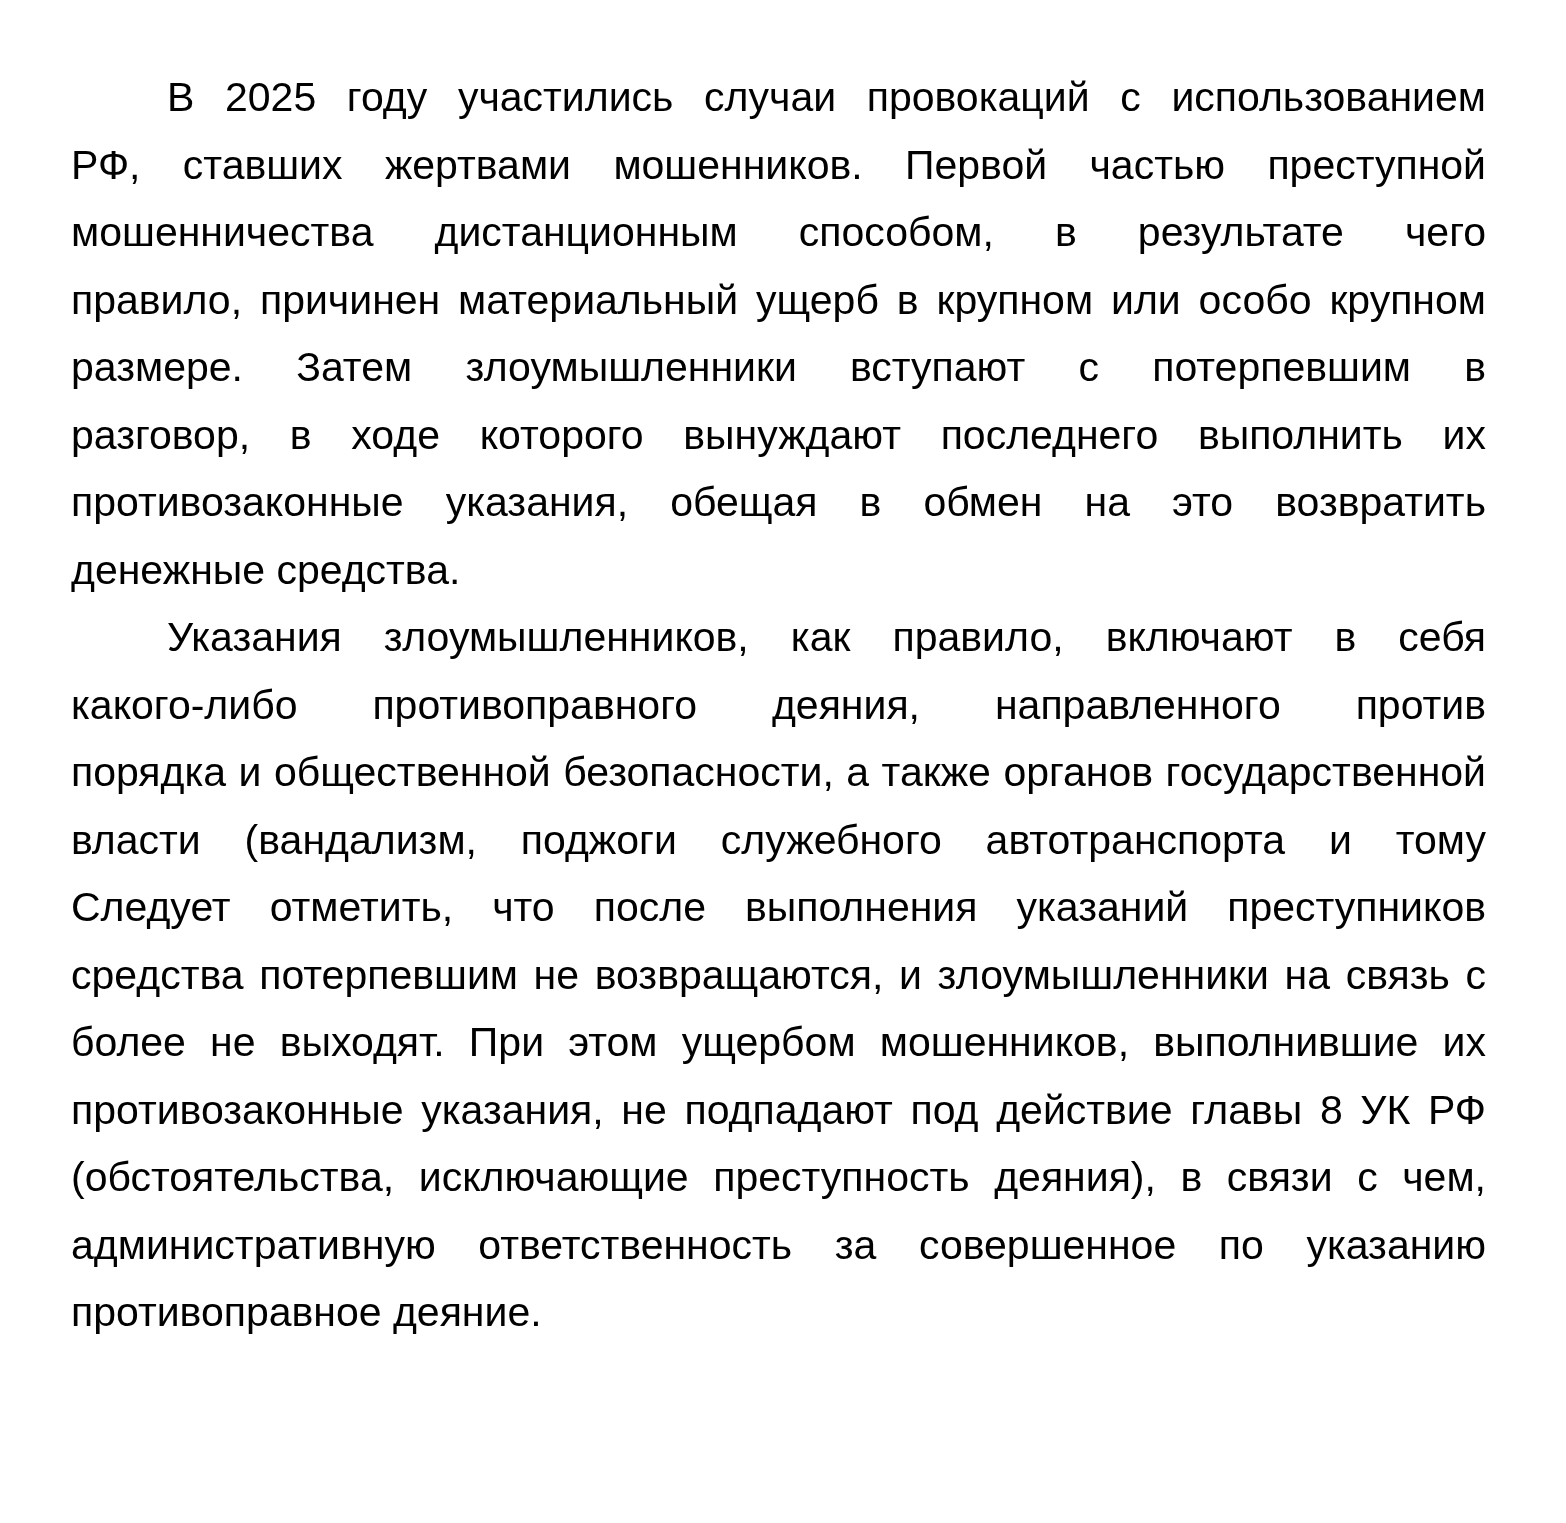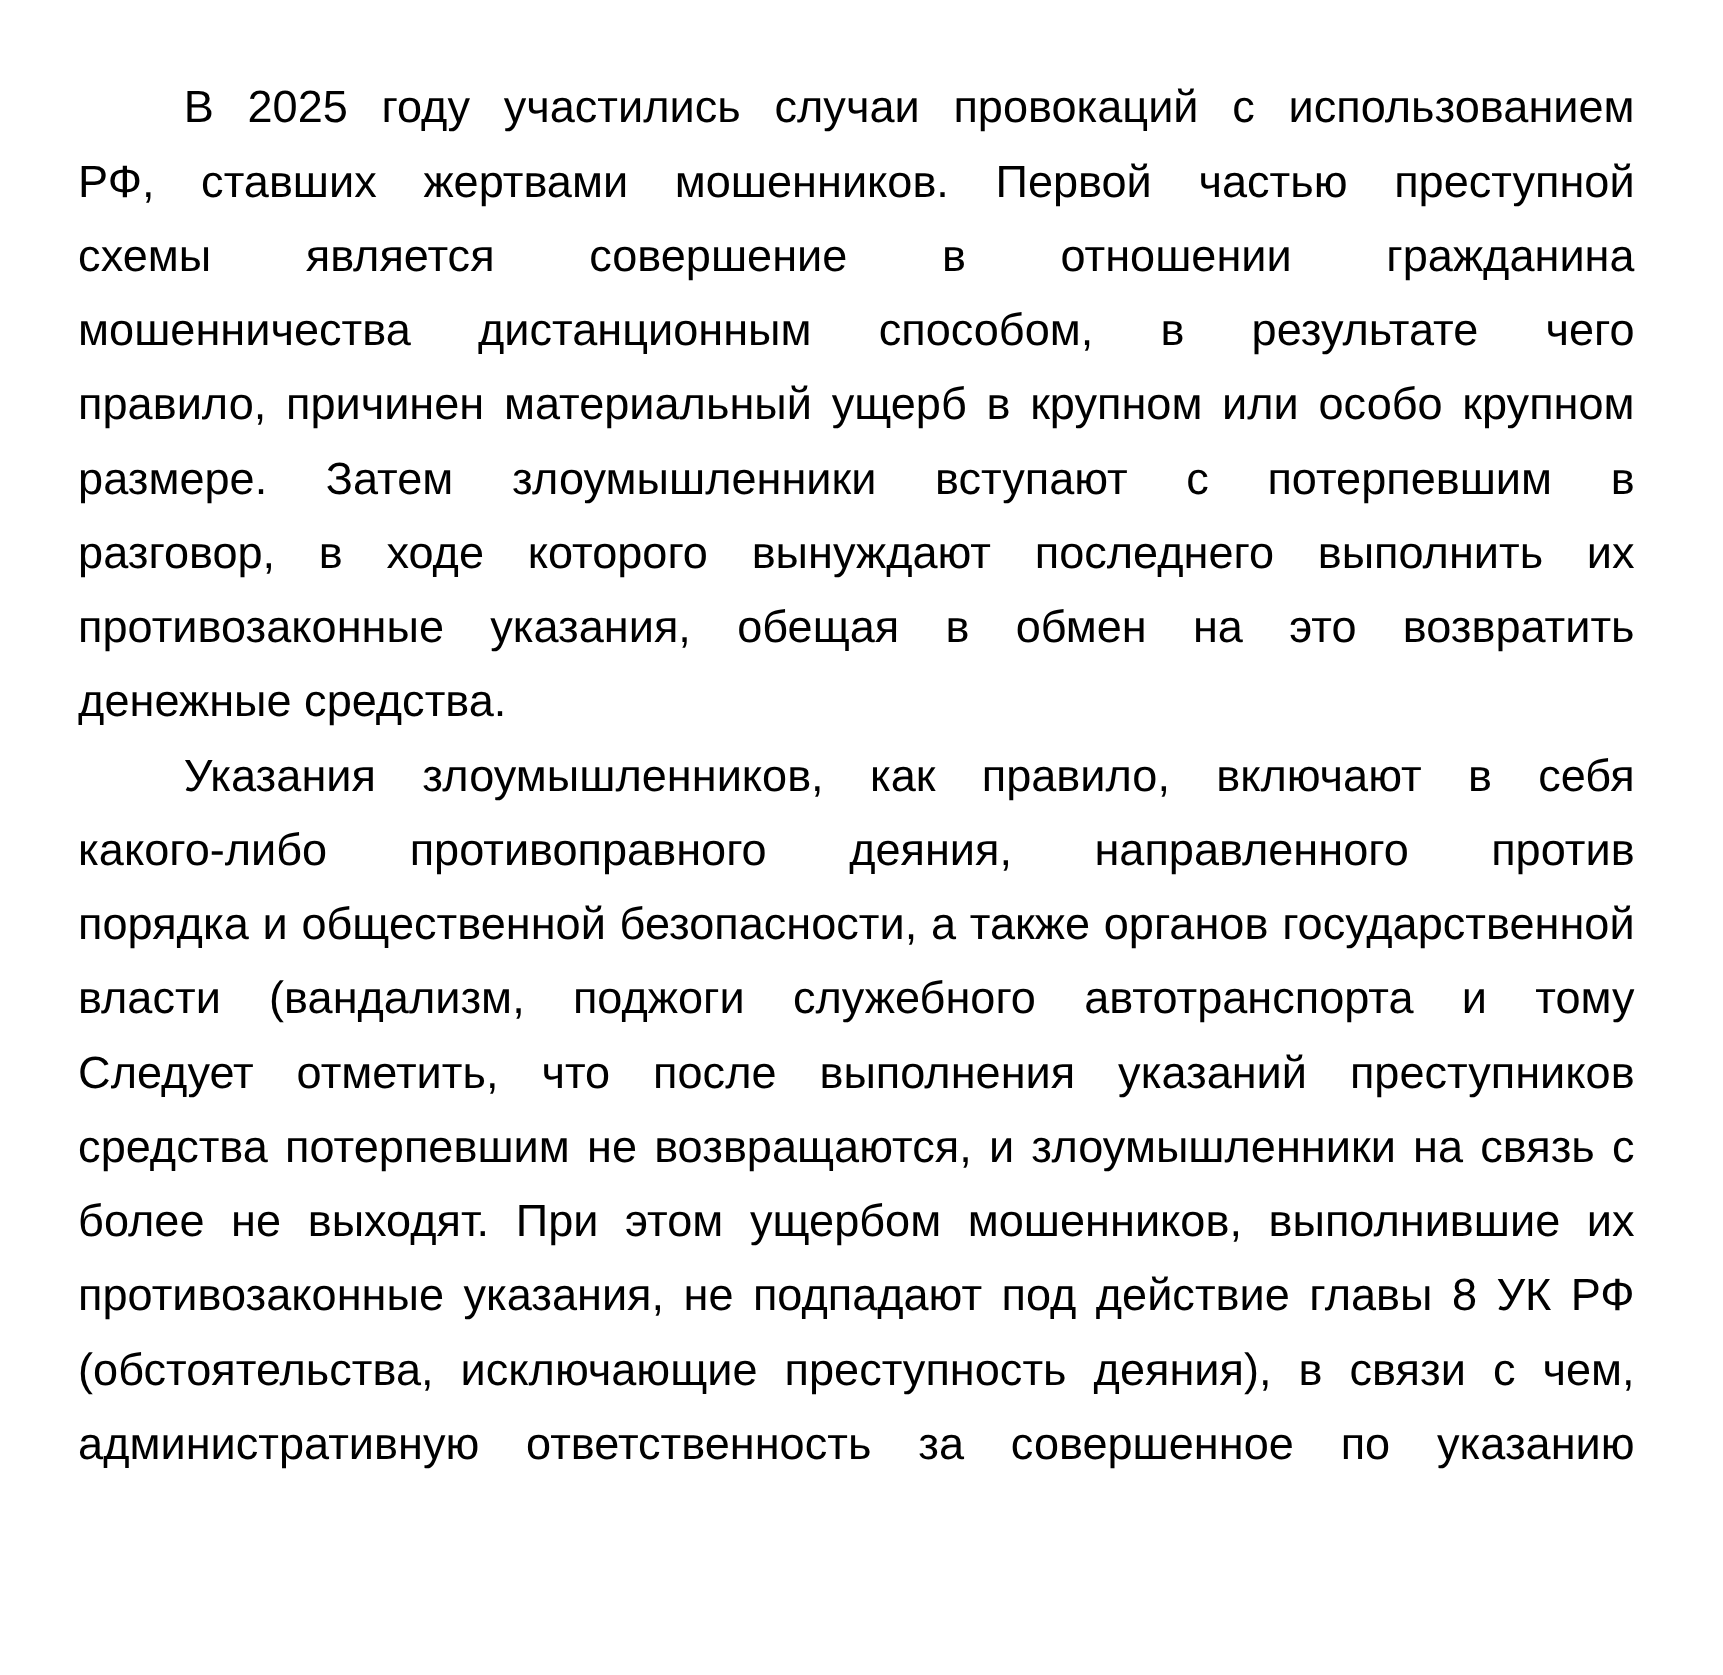--- a/index.html
+++ b/index.html
@@ -41,34 +41,34 @@
   }
 </style>
 </head>
 <body>
 
 <main class="page">
   <div class="text-block" id="text-block">
       <div class="paragraph">
         <div class="line first">В 2025 году участились случаи провокаций с использованием граждан</div>
         <div class="line">РФ, ставших жертвами мошенников. Первой частью преступной</div>
-        <div class="line">схемы является совершение в отношении гражданина</div>
         <div class="line">мошенничества дистанционным способом, в результате чего последнему, как</div>
         <div class="line">правило, причинен материальный ущерб в крупном или особо крупном</div>
         <div class="line">размере. Затем злоумышленники вступают с потерпевшим в телефонный</div>
         <div class="line">разговор, в ходе которого вынуждают последнего выполнить их</div>
         <div class="line">противозаконные указания, обещая в обмен на это возвратить похищенные</div>
         <div class="line para-last">денежные средства.</div>
       </div>
       <div class="paragraph">
         <div class="line first">Указания злоумышленников, как правило, включают в себя совершение</div>
         <div class="line">какого-либо противоправного деяния, направленного против общественного</div>
         <div class="line">порядка и общественной безопасности, а также органов государственной</div>
         <div class="line">власти (вандализм, поджоги служебного автотранспорта и тому подобное).</div>
         <div class="line">Следует отметить, что после выполнения указаний преступников денежные</div>
         <div class="line">средства потерпевшим не возвращаются, и злоумышленники на связь с ними</div>
         <div class="line">более не выходят. При этом ущербом мошенников, выполнившие их</div>
         <div class="line">противозаконные указания, не подпадают под действие главы 8 УК РФ</div>
         <div class="line">(обстоятельства, исключающие преступность деяния), в связи с чем, наряду с</div>
         <div class="line">административную ответственность за совершенное по указанию третьих лиц</div>
+        <div class="line para-last">противоправное деяние.</div>
       </div>
     </div>
 </main>
 
 </body></html>

